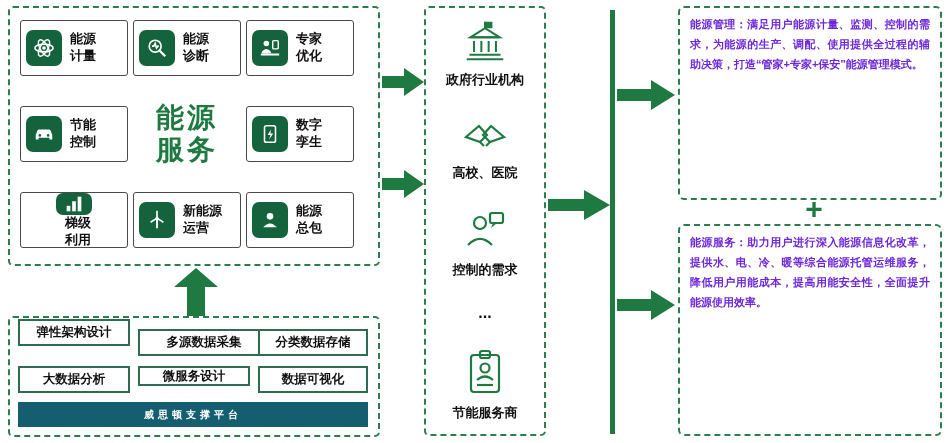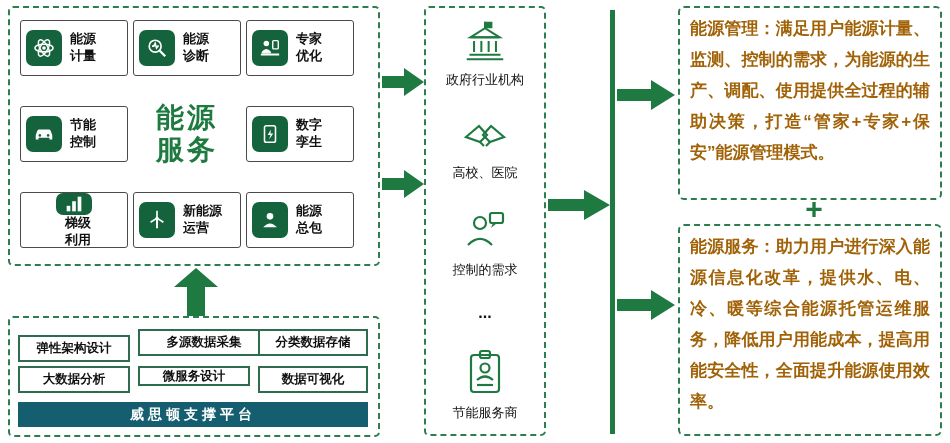--- a/index.html
+++ b/index.html
@@ -10,33 +10,33 @@
   .svc-item{position:absolute;width:108px;height:56px;border:1.5px solid #4a4a4a;border-radius:3px;
             background:#fff;display:flex;align-items:center;padding:0 5px;box-sizing:border-box;}
   .svc-icon{width:36px;height:36px;min-width:36px;background:#15633c;border-radius:7px;
             display:flex;align-items:center;justify-content:center;}
   .svc-label{font-size:13px;font-weight:bold;color:#111;margin-left:8px;line-height:1.3;}
   .svc-title{position:absolute;color:#1e7a41;font-weight:bold;font-size:28px;line-height:1.15;
              text-align:center;letter-spacing:3px;}
   
   .plat-box{position:absolute;border:2px solid #2e6b4f;background:#fff;font-size:12.5px;font-weight:bold;
             color:#111;display:flex;align-items:center;justify-content:center;box-sizing:border-box;}
-  .plat-bar{position:absolute;background:#145e70;color:#fff;font-size:14px;font-weight:bold;
+  .plat-bar{position:absolute;background:#145e70;color:#fff;font-size:10px;font-weight:bold;
             display:flex;align-items:center;justify-content:center;letter-spacing:4px;}
   
   .mid-col{position:absolute;left:424px;top:6px;width:122px;height:430px;display:flex;flex-direction:column;
            align-items:center;justify-content:space-between;padding:14px 0;box-sizing:border-box;}
   .mid-item{display:flex;flex-direction:column;align-items:center;}
-  .mid-label{font-size:13px;color:#111;font-weight:400;margin-top:5px;white-space:nowrap;}
+  .mid-label{font-size:13px;color:#111;font-weight:700;margin-top:5px;white-space:nowrap;}
   .dots{font-size:16px;color:#111;font-weight:bold;line-height:1;}
   .arrow{position:absolute;line-height:0;}
   .vline{position:absolute;background:#1e7a41;}
   
   .desc-box{position:absolute;border:2px dashed #2e7d4f;border-radius:6px;padding:6px 10px;box-sizing:border-box;
-            color:#a16207;font-weight:bold;font-size:17px;line-height:1.82;text-align:justify;background:#fff;}
+            color:#6d28d9;font-weight:bold;font-size:11px;line-height:1.82;text-align:justify;background:#fff;}
   .plus{position:absolute;color:#1e7a41;font-weight:bold;font-size:30px;text-align:center;line-height:1;}
 </style>
 </head>
 <body>
 
 <div class="page">
 
   <div class="dashed" style="left:8px;top:6px;width:372px;height:260px;"></div>
 
   <div class="svc-item" style="left:20px;top:20px;">
@@ -128,21 +128,21 @@
       <svg width="22" height="22" viewBox="0 0 24 24" fill="#fff">
           <circle cx="12" cy="8" r="3.6"></circle>
           <path d="M4.5 20 q7.5 -8.5 15 0 z"></path>
         </svg>
     </span>
     <span class="svc-label"><span>能源</span><br><span>总包</span></span>
   </div>
 
   <div class="dashed" style="left:8px;top:316px;width:372px;height:121px;"></div>
 
-  <div class="plat-box" style="left:18px;top:335px;width:112px;height:27px;">
+  <div class="plat-box" style="left:18px;top:319px;width:112px;height:27px;">
       <span>弹性架构设计</span>
     </div>
   <div class="plat-box" style="left:138px;top:329px;width:132px;height:27px;">
       <span>多源数据采集</span>
     </div>
   <div class="plat-box" style="left:258px;top:329px;width:110px;height:27px;">
       <span>分类数据存储</span>
     </div>
   <div class="plat-box" style="left:18px;top:366px;width:112px;height:27px;">
       <span>大数据分析</span>

